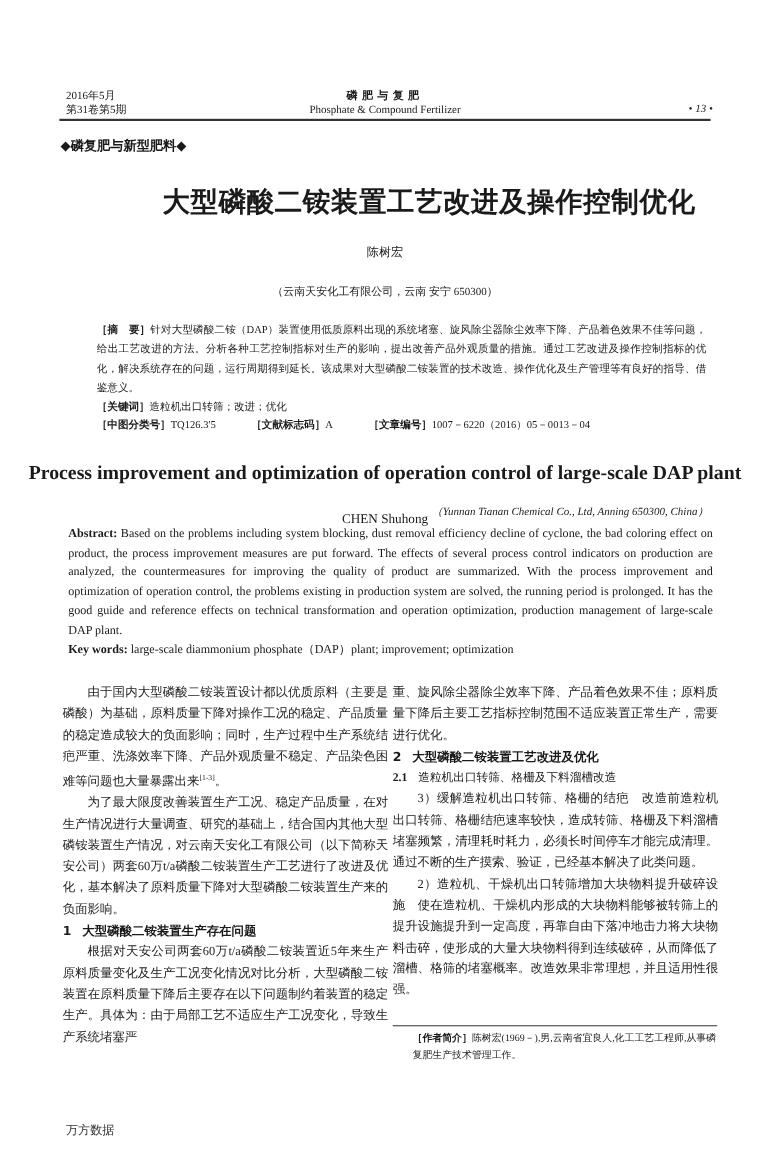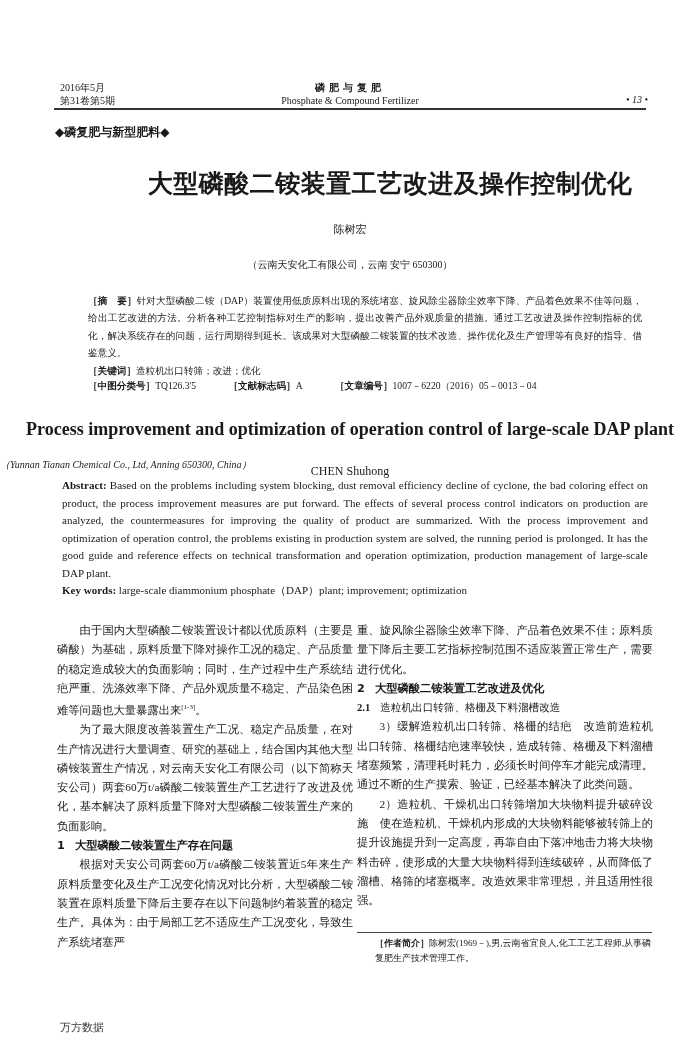--- a/index.html
+++ b/index.html
@@ -22,21 +22,21 @@
   #affil { left: 0; width: 700px; top: 258px; text-align: center; font-size: 10px; }
 
   #abstract-cn { left: 60px; width: 582px; top: 292px; font-size: 9.6px; line-height: 17.4px; text-align: justify; }
   #abstract-cn .ind { padding-left: 28px; }
   .bk { font-weight: bold; }
   #meta-line { left: 88px; top: 380px; font-size: 9.6px; }
   #meta-line span { margin-right: 30px; }
 
   #title-en { left: 0; width: 700px; top: 419px; text-align: center; font-size: 18px; font-weight: bold; }
   #author-en { left: 0; width: 700px; top: 438px; text-align: center; font-size: 12px; margin-top: 26px; }
-  #affil-en { left: 0; width: 644px; top: 458px; text-align: left; font-size: 10px; font-style: italic; }
+  #affil-en { left: 0; width: 644px; top: 458px; text-align: right; font-size: 10px; font-style: italic; }
   #abstract-en { left: 62px; width: 586px; top: 477px; font-size: 11px; line-height: 17.6px; text-align: justify; }
   #keywords-en { left: 62px; width: 586px; top: 583px; font-size: 11px; }
 
   .col { top: 621px; width: 296px; font-size: 11.3px; line-height: 19.3px; text-align: justify; }
   #col-left { left: 57px; }
   #col-right { left: 357px; }
   .p { text-indent: 2em; margin: 0; }
   .h1 { font-weight: bold; margin: 0; }
   .h2 { margin: 0; font-size: 10.6px; }
   .h2 b { margin-right: 10px; }

